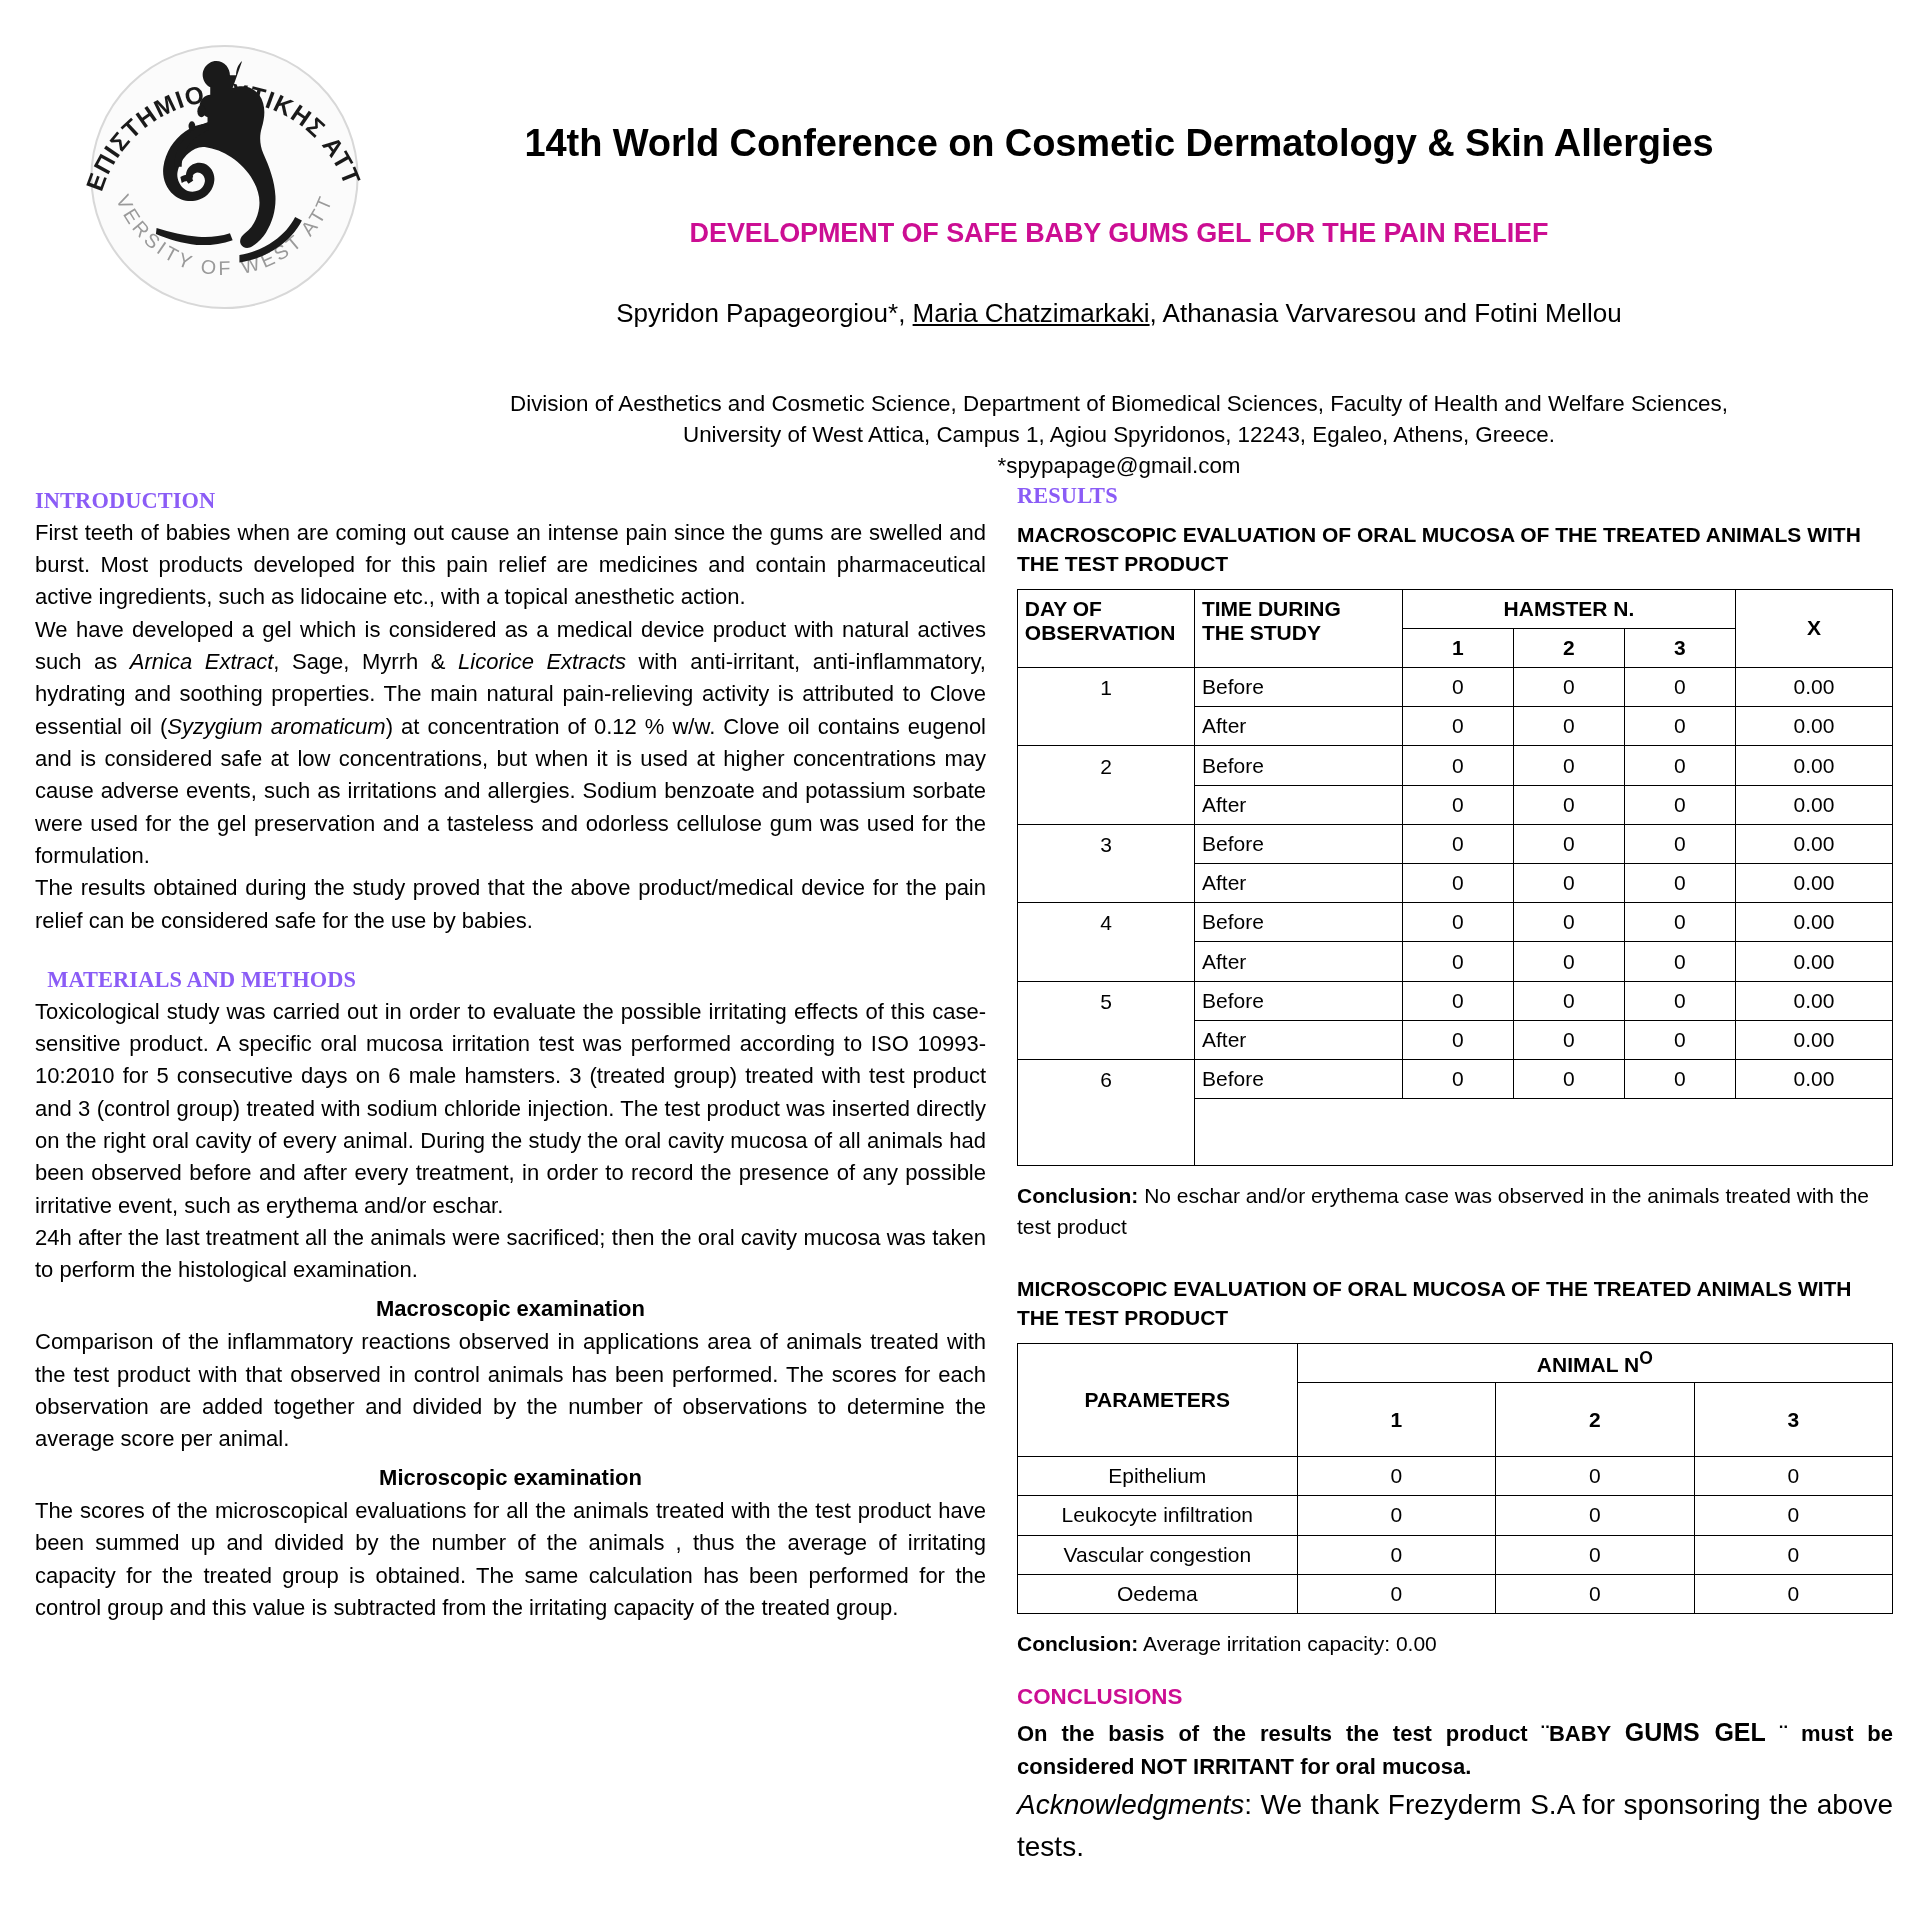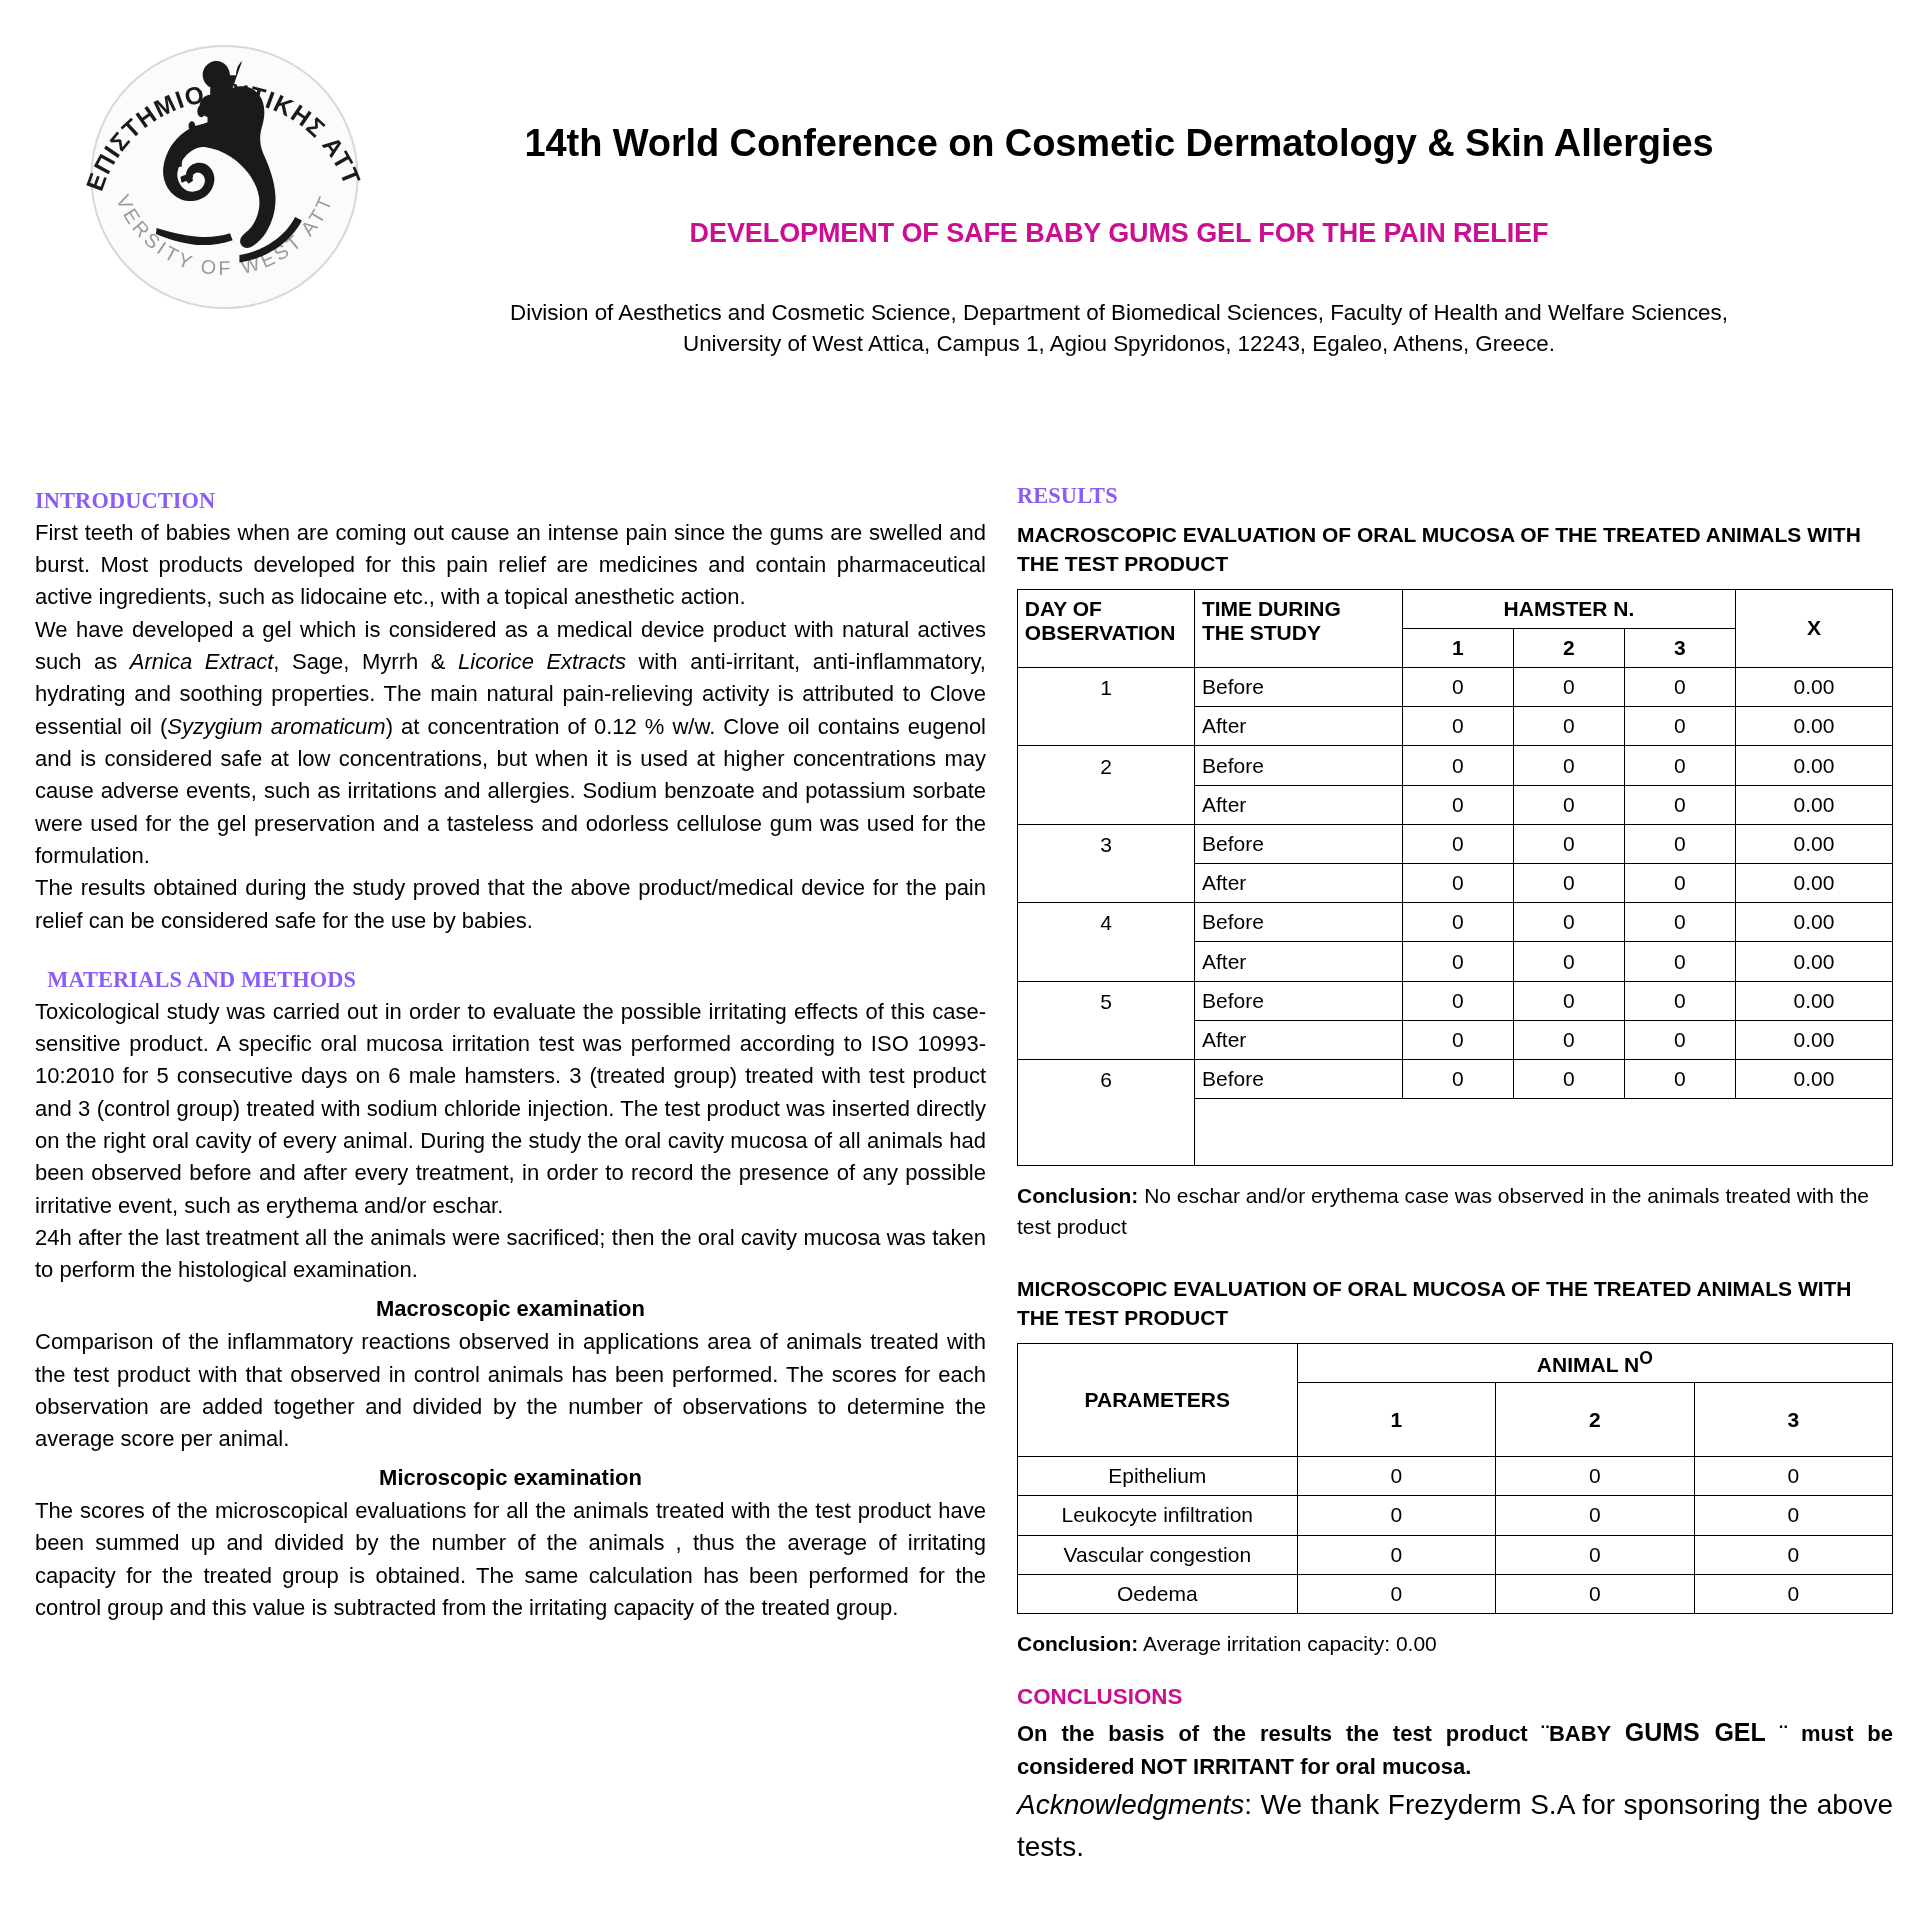--- a/index.html
+++ b/index.html
@@ -202,23 +202,25 @@
         <ellipse cx="186" cy="118" rx="6" ry="9"></ellipse>
         <ellipse cx="172" cy="140" rx="5" ry="7"></ellipse>
         <path d="M155,215 c6,-4 13,-5 19,-2 l-3,9 c-5,-2 -10,-1 -14,2z"></path>
       </g>
     </svg>
   </div>
 
   <div class="header-text">
     <div class="conf-title">14th World Conference on Cosmetic Dermatology &amp; Skin Allergies</div>
     <div class="poster-title">DEVELOPMENT OF SAFE BABY GUMS GEL FOR THE PAIN RELIEF</div>
+    <div class="authors"><span>Spyridon Papageorgiou*, </span><span class="presenting">Maria Chatzimarkaki</span><span>, Athanasia Varvaresou and Fotini Mellou</span></div>
     <div class="affil">
       <div>Division of Aesthetics and Cosmetic Science, Department of Biomedical Sciences, Faculty of Health and Welfare Sciences,</div>
       <div>University of West Attica, Campus 1, Agiou Spyridonos, 12243, Egaleo, Athens, Greece.</div>
+      <div class="email">*spypapage@gmail.com</div>
     </div>
   </div>
 </div>
 
 <div class="columns">
 
   <div class="col-left">
 
     <div class="sec-head">INTRODUCTION</div>
 

